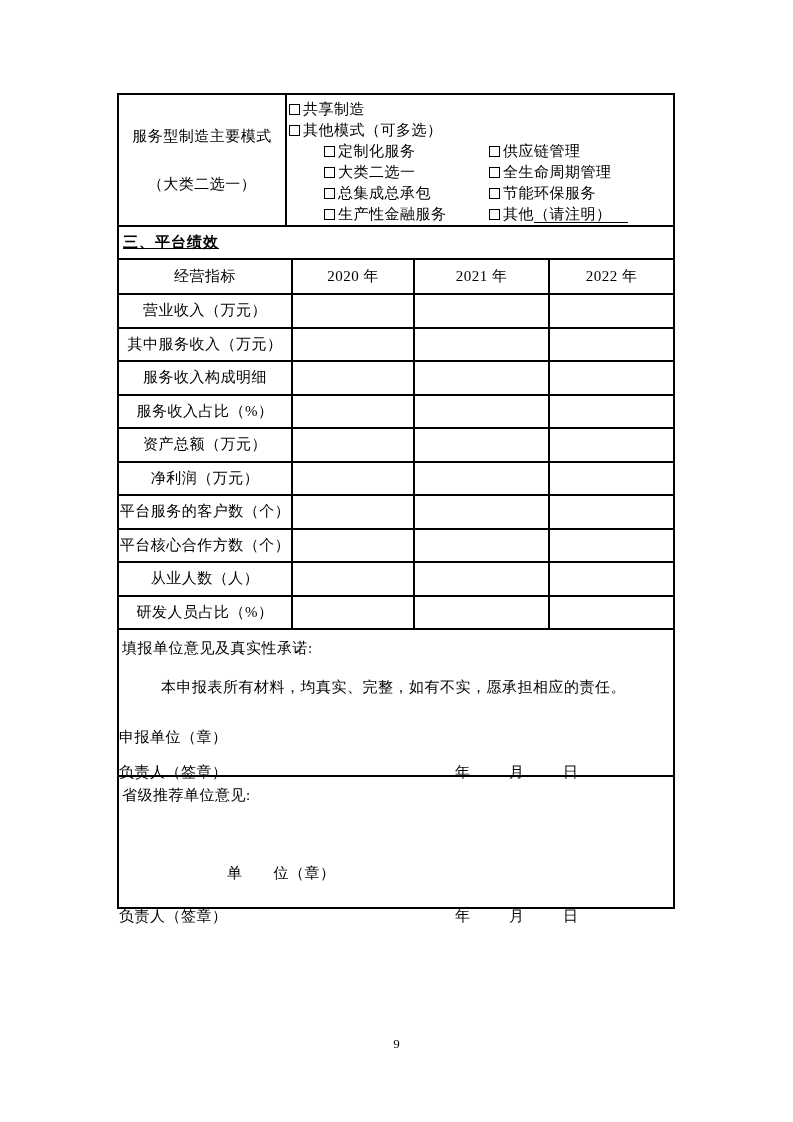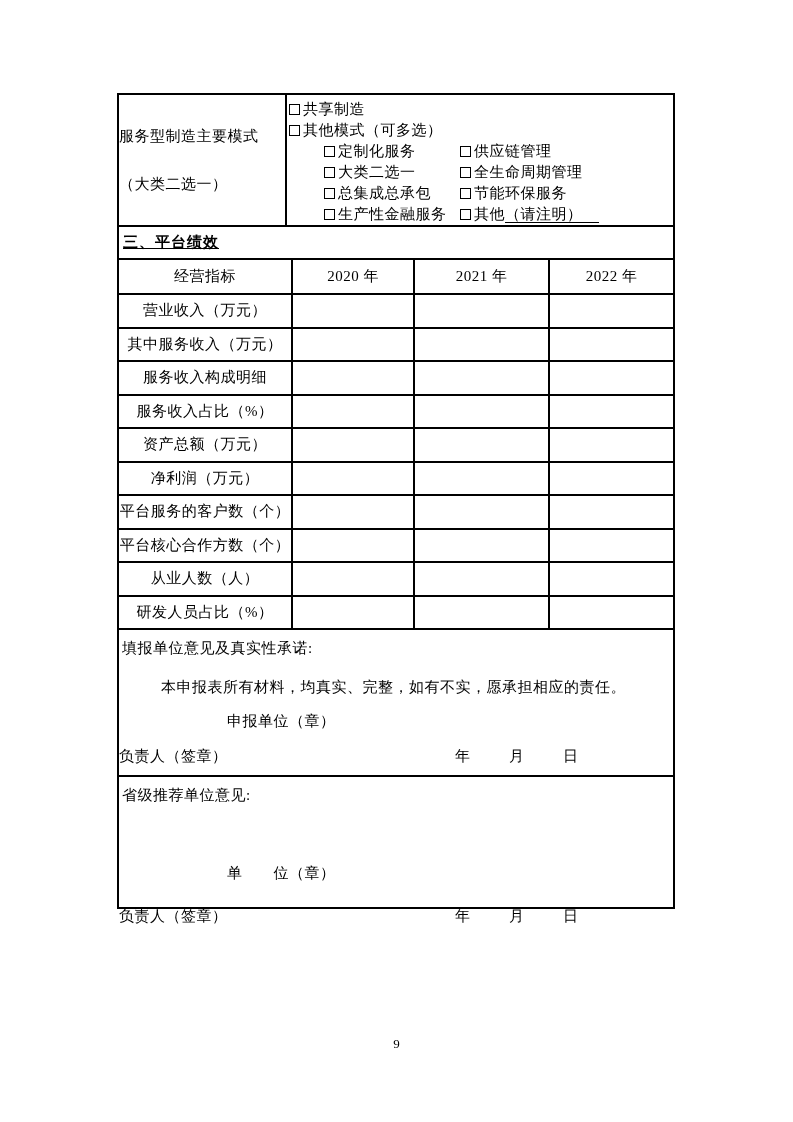--- a/index.html
+++ b/index.html
@@ -21,32 +21,32 @@
     width: 558px;
     border: 2px solid #000;
     background: #fff;
   }
   
   .mode-row { display: flex; height: 130px; }
   .mode-label {
     width: 168px;
     border-right: 2px solid #000;
     display: flex; flex-direction: column;
-    align-items: flex-start; justify-content: center;
+    align-items: center; justify-content: center;
     text-align: center; line-height: 30px; gap: 18px;
   }
   .mode-options { flex: 1; padding: 4px 0 0 2px; line-height: 21px; }
   .cbline { white-space: nowrap; }
   .cb {
     display: inline-block; width: 11px; height: 11px;
     border: 1.5px solid #000; margin-right: 3px; vertical-align: -1px;
     background: #fff;
   }
   .subgrid { margin-left: 35px; }
-  .subrow { display: flex; }
+  .subrow { display: flex; gap: 29px; }
   .subcol1 { width: 136px; }
   .ulined { border-bottom: 1.5px solid #000; padding-right: 16px; margin-top: 16px; }
   
   .sec-title {
     height: 33px; border-top: 2px solid #000;
     display: flex; align-items: center;
     padding-left: 4px; font-weight: bold; letter-spacing: 1px; text-decoration: underline;
   }
   
   .irow { display: flex; border-top: 2px solid #000; height: 33.5px; }
@@ -61,21 +61,21 @@
   .irow .c2 { width: 135px; border-right: 2px solid #000;
     display: flex; align-items: center; justify-content: center; }
   .irow .c3 { flex: 1;
     display: flex; align-items: center; justify-content: center; }
   
   .sig-section { border-top: 2px solid #000; line-height: 21px; }
   .decl { height: 147px; }
   .prov { height: 132px; }
   .s-title { margin-top: 8px; padding-left: 3px; }
   .decl-statement { margin-top: 18px; padding-left: 42px; }
-  .decl-unit { margin-top: 13px; padding-left: 108px; }
+  .decl-unit { margin-top: 29px; }
   .sig-line { margin-top: 14px; position: relative; }
   .prov-unit { margin-top: 57px; padding-left: 108px; }
   .prov-sig { margin-top: 22px; }
   .d-y, .d-m, .d-d { position: absolute; top: 0; }
   .d-y { left: 336px; }
   .d-m { left: 390px; }
   .d-d { left: 444px; }
   
   .pageno {
     position: absolute; left: 0; right: 0; top: 1036px;

